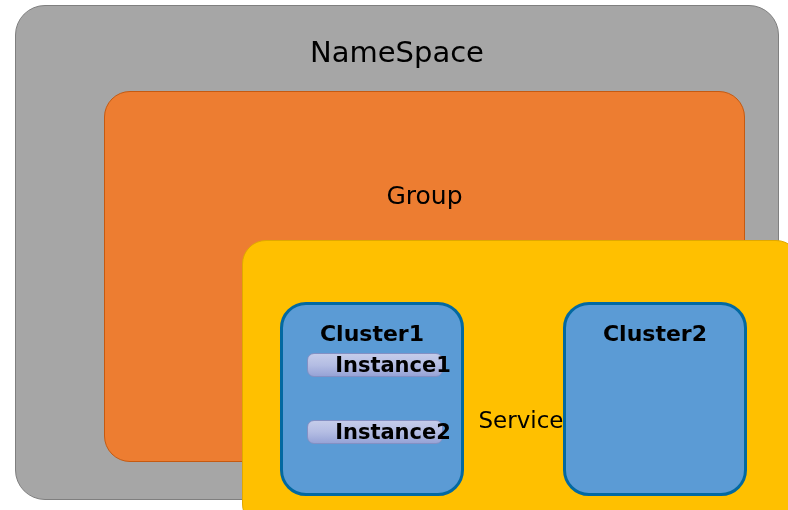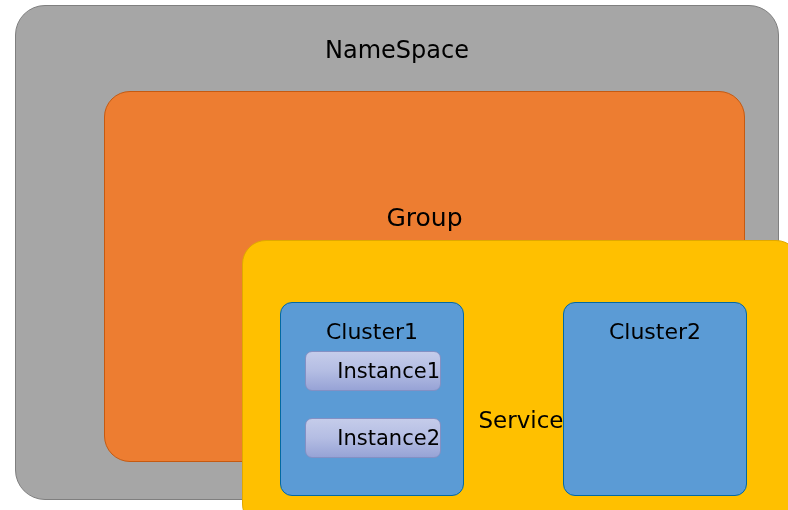--- a/index.html
+++ b/index.html
@@ -59,56 +59,57 @@
   }
 
   
   .cluster-box {
     position: absolute;
     top: 210px;
     width: 184px;
     height: 194px;
     box-sizing: border-box;
     background: #5b9bd5;
-    border: 1px solid #0369a1;
-    border-radius: 12px;
+    border: 3px solid #0369a1;
+    border-radius: 26px;
+    font-weight: bold;
   }
   .cluster-1 { left: 175px; }
   .cluster-2 { left: 458px; }
 
   
   .instance-box {
     position: absolute;
     left: 24px;
     width: 136px;
-    height: 40px;
+    height: 24px;
     box-sizing: border-box;
     background: linear-gradient(to bottom, #c5ccea 0%, #b4bde3 50%, #97a3d6 100%);
     border: 1px solid #8390c4;
     border-radius: 7px;
     display: flex;
     align-items: center;
-    justify-content: flex-end;
+    justify-content: center;
     padding-left: 36px;
   }
   .instance-1, .instance-3 { top: 48px; }
   .instance-2, .instance-4 { top: 115px; }
 
   
   .label {
     position: absolute;
     left: 0;
     right: 0;
     text-align: center;
     color: #000000;
     line-height: 1;
     white-space: nowrap;
   }
-  .label-ns      { top: 32px;  font-size: 24px; }
-  .label-group   { top: 113px; font-size: 25px; text-align: center; }
+  .label-ns      { top: 32px;  font-size: 29px; }
+  .label-group   { top: 91px; font-size: 25px; text-align: center; }
   .label-service { top: 168px; font-size: 23px; }
   .label-cluster { top: 18px;  font-size: 22px; }
   .label-instance{
     position: static;
     font-size: 21px;
     color: #000000;
     line-height: 1;
     white-space: nowrap;
   }
 </style>

